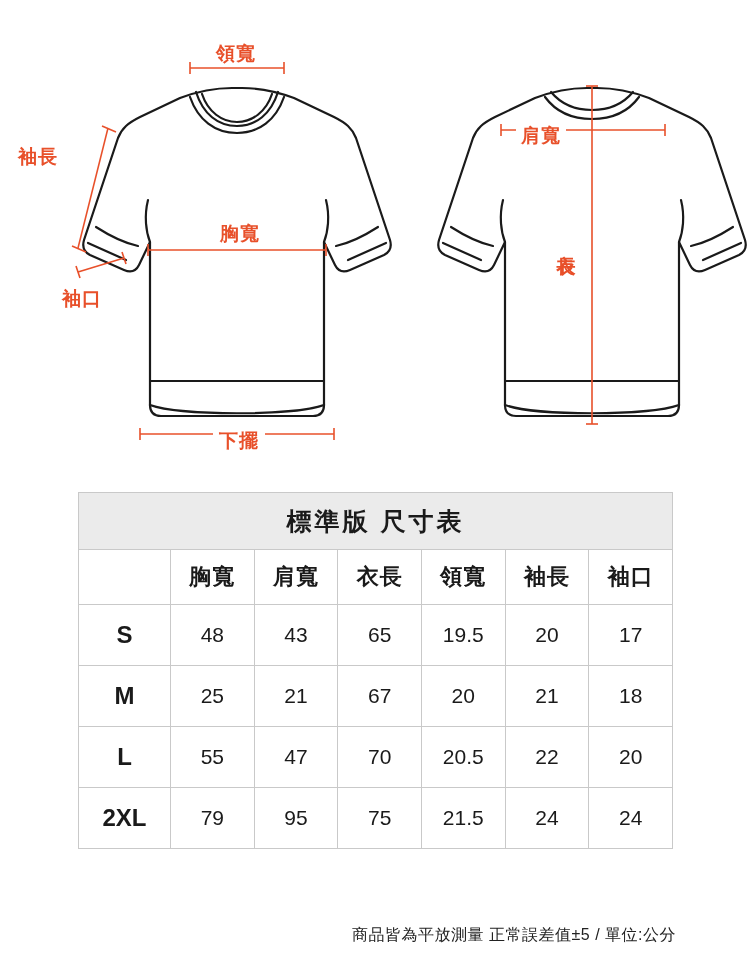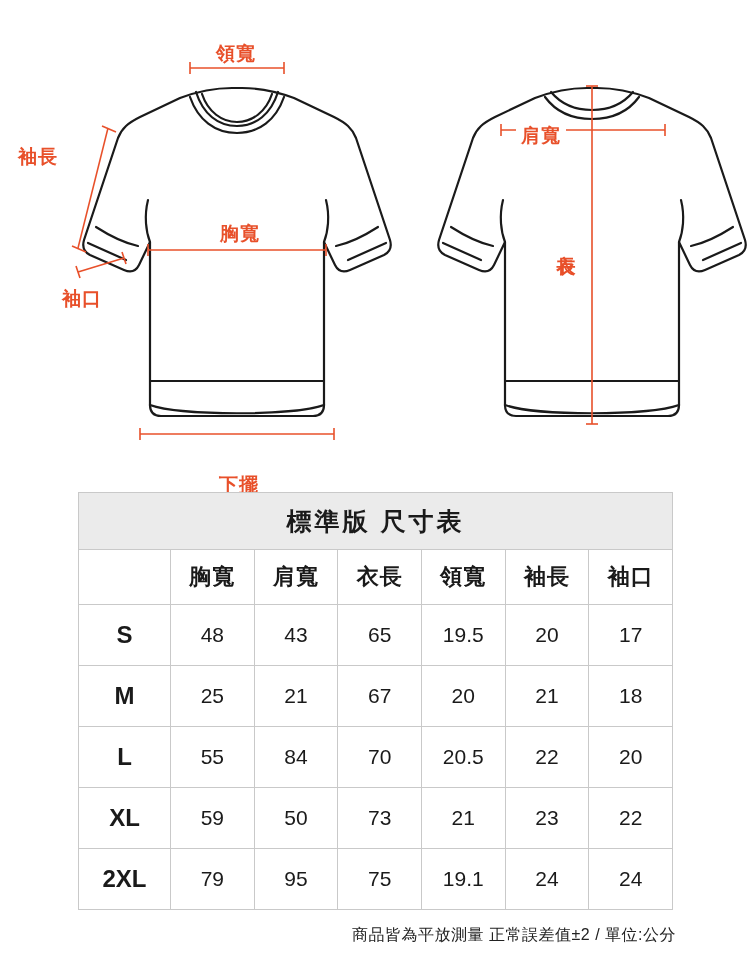--- a/index.html
+++ b/index.html
@@ -214,21 +214,21 @@
       <path d="M592,86 L592,424"></path>
       <path d="M586,86 L598,86"></path>
       <path d="M586,424 L598,424"></path>
     </g>
   </svg>
 
   <div class="label" style="left:216px; top:44px;">領寬</div>
   <div class="label" style="left:18px; top:147px;">袖長</div>
   <div class="label" style="left:214px; top:224px; background:#fff; padding:0 6px;">胸寬</div>
   <div class="label" style="left:62px; top:289px;">袖口</div>
-  <div class="label" style="left:213px; top:431px; background:#fff; padding:0 6px;margin-top:44px;">下擺</div>
+  <div class="label" style="left:213px; top:431px; background:#fff; padding:0 6px;">下擺</div>
   <div class="label" style="left:516px; top:126px; background:#fff; padding:0 5px;">肩寬</div>
   <div class="label vertical" style="left:556px; top:240px;">衣長</div>
 </div>
 
 <div class="table-wrap">
   <table class="size-table">
     <colgroup>
       <col class="col-size">
       <col>
         <col>
@@ -266,41 +266,32 @@
         <td>25</td>
         <td>21</td>
         <td>67</td>
         <td>20</td>
         <td>21</td>
         <td>18</td>
       </tr>
       <tr>
         <td class="size-name">L</td>
         <td>55</td>
-        <td>84</td>
+        <td>47</td>
         <td>70</td>
         <td>20.5</td>
         <td>22</td>
         <td>20</td>
       </tr>
       <tr>
-        <td class="size-name">XL</td>
-        <td>59</td>
-        <td>50</td>
-        <td>73</td>
-        <td>21</td>
-        <td>23</td>
-        <td>22</td>
-      </tr>
-      <tr>
         <td class="size-name">2XL</td>
         <td>79</td>
         <td>95</td>
         <td>75</td>
-        <td>19.1</td>
+        <td>21.5</td>
         <td>24</td>
         <td>24</td>
       </tr>
     </tbody>
   </table>
 </div>
 
-<div class="footnote">商品皆為平放測量  正常誤差值±2 / 單位:公分</div>
+<div class="footnote">商品皆為平放測量  正常誤差值±5 / 單位:公分</div>
 
 </body></html>

